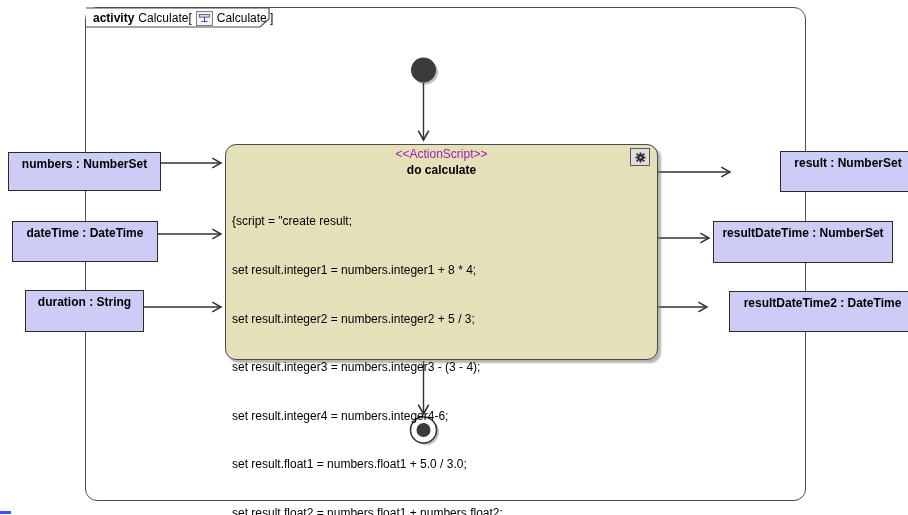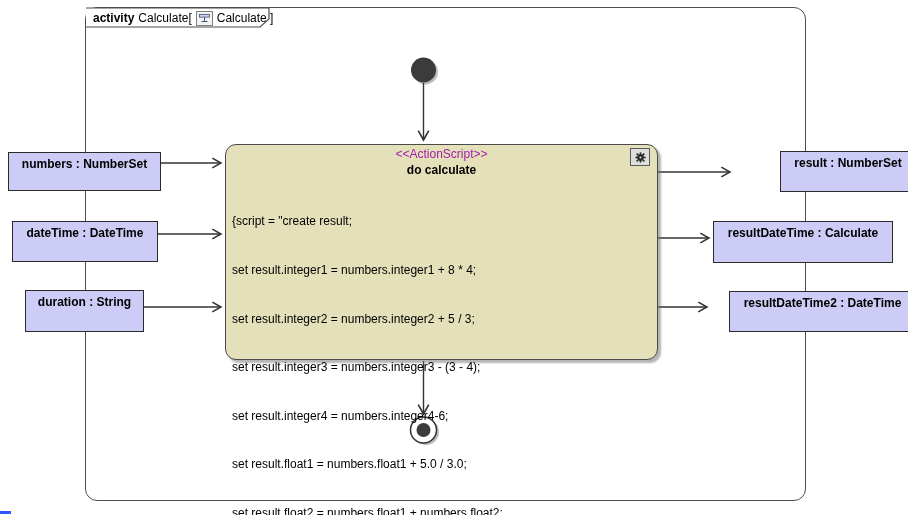--- a/index.html
+++ b/index.html
@@ -121,20 +121,20 @@
     <span>dateTime : DateTime</span>
   </div>
   <div class="param p-in-2">
     <span>duration : String</span>
   </div>
 
   <div class="param p-out-0">
     <span>result : NumberSet</span>
   </div>
   <div class="param p-out-1">
-    <span>resultDateTime : Calculate</span>
+    <span>resultDateTime : NumberSet</span>
   </div>
   <div class="param p-out-2">
     <span>resultDateTime2 : DateTime</span>
   </div>
 
   <div class="artifact"></div>
 </div>
 
 </body></html>

